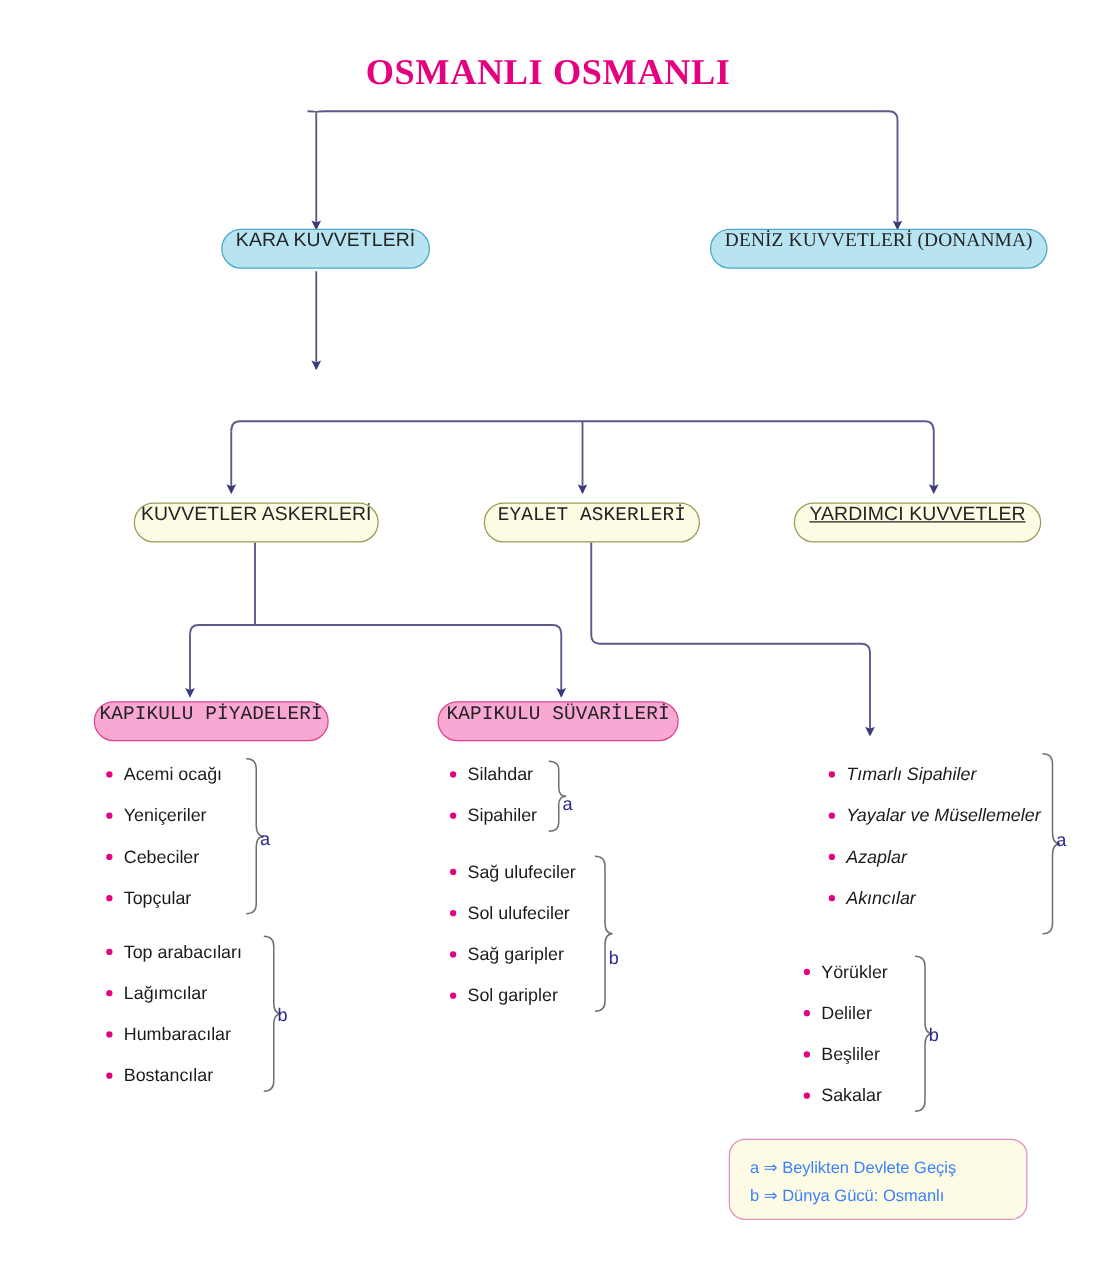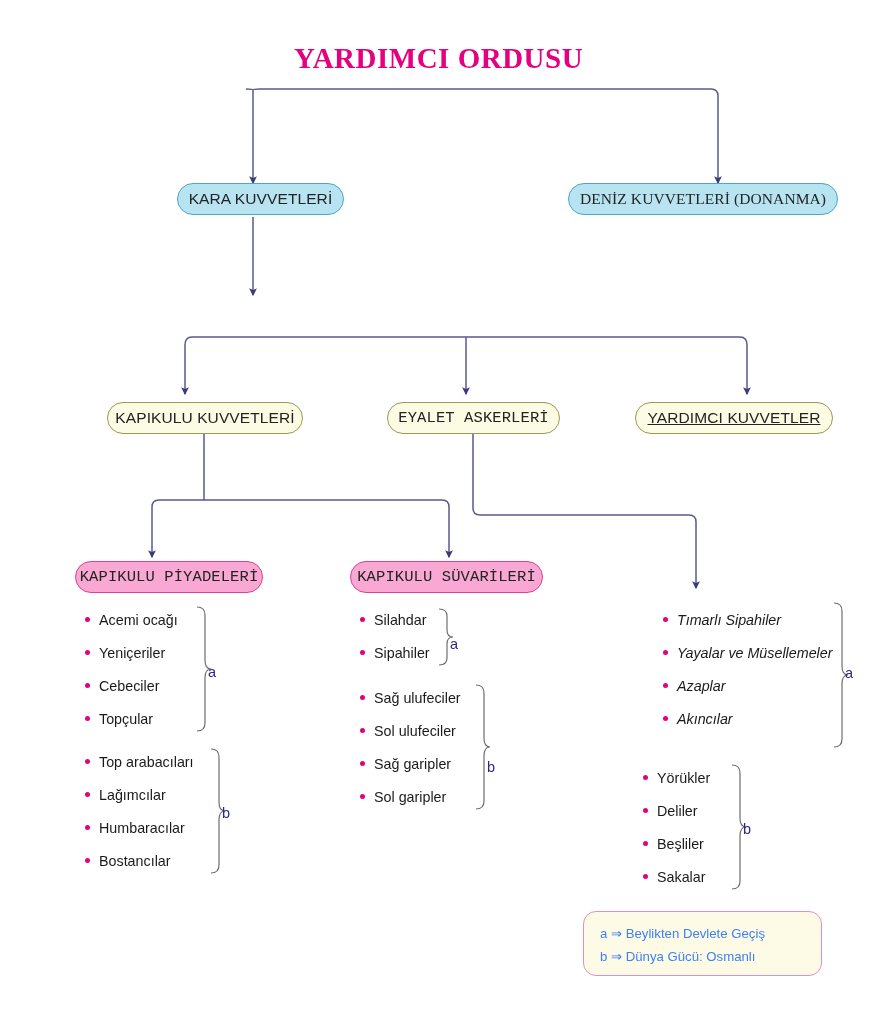--- a/index.html
+++ b/index.html
@@ -41,21 +41,20 @@
     left: 0; top: 0;
     width: 877px;
     height: 1024px;
     pointer-events: none;
   }
   
   .node {
     position: absolute;
     box-sizing: border-box;
     display: flex;
-    align-items: center;
     justify-content: center;
     border-radius: 18px;
     border-width: 1.4px;
     border-style: solid;
     font-size: 15.5px;
     color: #232323;
     white-space: nowrap;
     letter-spacing: 0.1px;
   }
   .node.lvl1 {
@@ -127,21 +126,21 @@
     white-space: nowrap;
     height: 23px;
     line-height: 23px;
   }
 </style>
 </head>
 <body>
 
 <div id="diagram-root">
 
-  <div id="page-title">YARDIMCI ORDUSU</div>
+  <div id="page-title">OSMANLI OSMANLI</div>
 
   <svg id="connectors" viewBox="0 0 877 1024" width="877" height="1024" xmlns="http://www.w3.org/2000/svg">
     <defs>
       <marker id="arrow" viewBox="0 0 10 10" refX="8.5" refY="5" markerWidth="5.2" markerHeight="5.2" orient="auto-start-reverse">
         <path d="M 0 0 L 10 5 L 0 10 L 2.2 5 z" fill="#3a3a7c"></path>
       </marker>
     </defs>
     <g fill="none" stroke="#5a5a8c" stroke-width="1.5">
 
       <path d="M 253 90 L 253 183" stroke="#5a5a8c" marker-end="url(#arrow)"></path>
@@ -163,21 +162,21 @@
   </svg>
 
   <div class="node lvl1" style="left:177px; top:183px; width:167px;">
     <span>KARA KUVVETLERİ</span>
   </div>
   <div class="node lvl1" style="left:568px; top:183px; width:270px;font-family:Liberation Serif, serif;">
     <span>DENİZ KUVVETLERİ (DONANMA)</span>
   </div>
 
   <div class="node lvl2" style="left:107px; top:402px; width:196px;">
-    <span>KAPIKULU KUVVETLERİ</span>
+    <span>KUVVETLER ASKERLERİ</span>
   </div>
   <div class="node lvl2" style="left:387px; top:402px; width:173px;font-family:Liberation Mono, monospace;">
     <span>EYALET ASKERLERİ</span>
   </div>
   <div class="node lvl2" style="left:635px; top:402px; width:198px;text-decoration:underline;">
     <span>YARDIMCI KUVVETLER</span>
   </div>
 
   <div class="node lvl3" style="left:75px; top:561px; width:188px;">
     <span>KAPIKULU PİYADELERİ</span>

